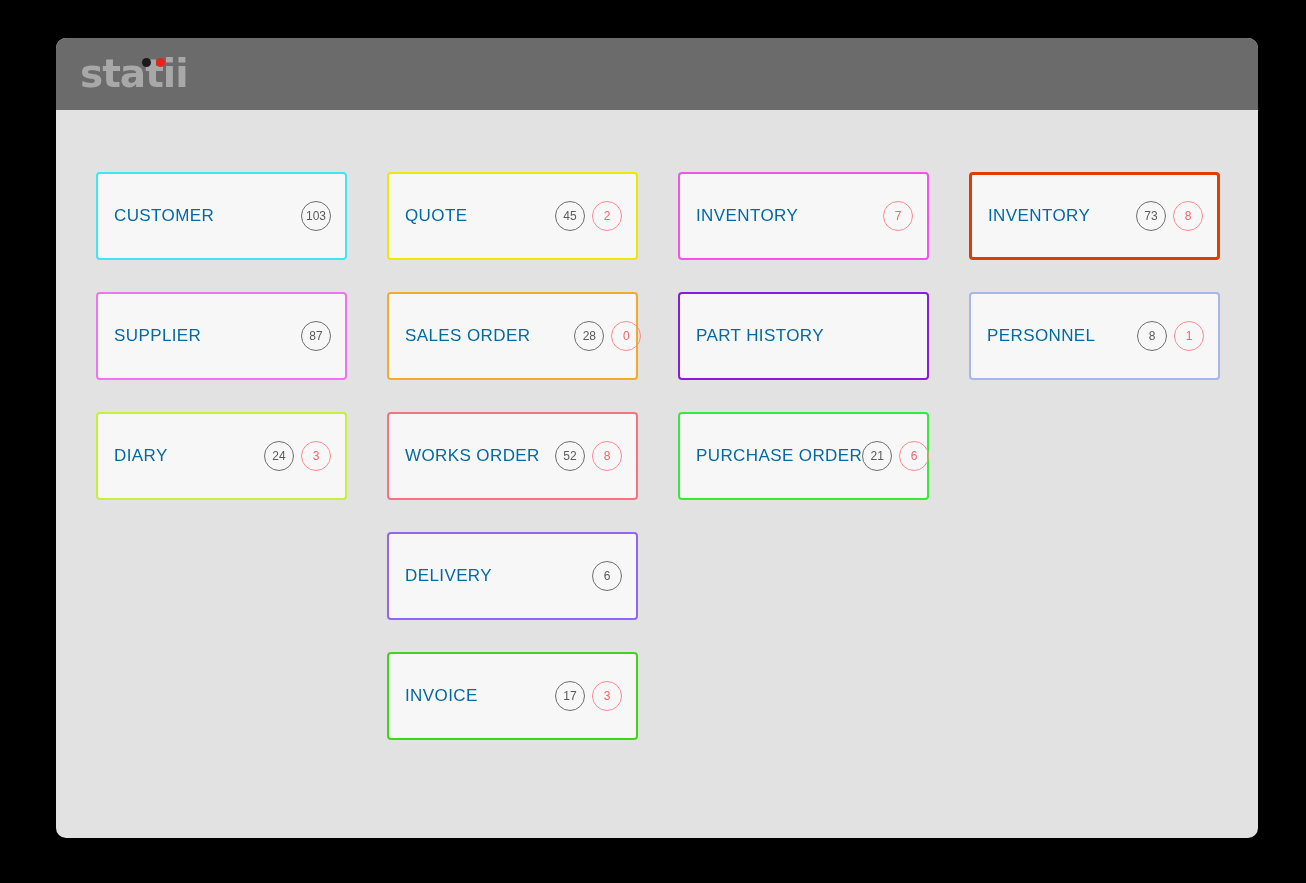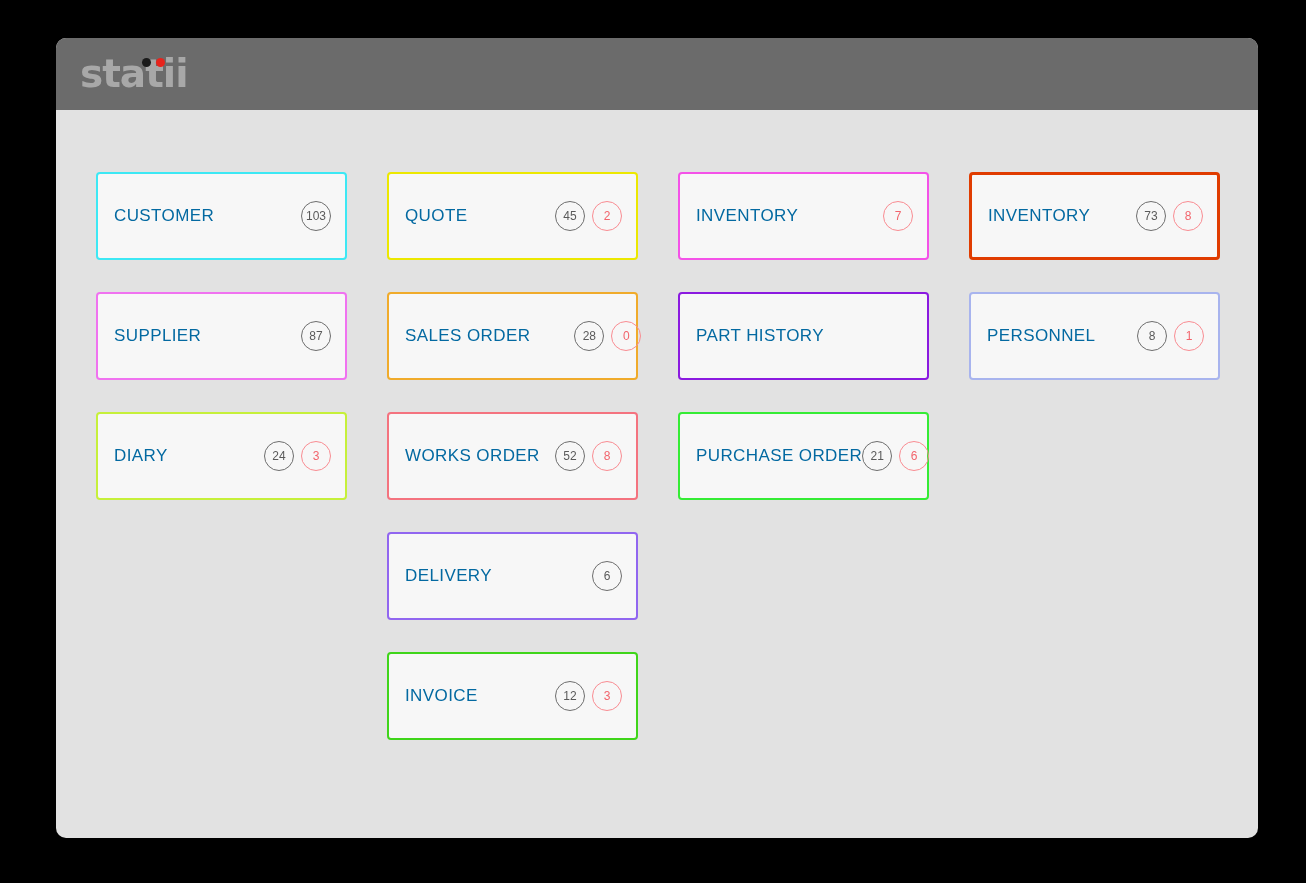--- a/index.html
+++ b/index.html
@@ -205,19 +205,19 @@
       </div>
       <div class="tile col2" style="grid-row: 4; border-color: rgb(145, 102, 240); border-width: 2px; gap: 13px;">
         <span class="tile-label">DELIVERY</span>
         <span class="tile-badges">
           <span class="badge">6</span>
         </span>
       </div>
       <div class="tile col2" style="grid-row: 5; border-color: rgb(63, 213, 26); border-width: 2px;">
         <span class="tile-label">INVOICE</span>
         <span class="tile-badges">
-          <span class="badge">12</span>
+          <span class="badge">17</span>
           <span class="badge alert">3</span>
         </span>
       </div>
     </div>
 
 </div>
 
 </body></html>

